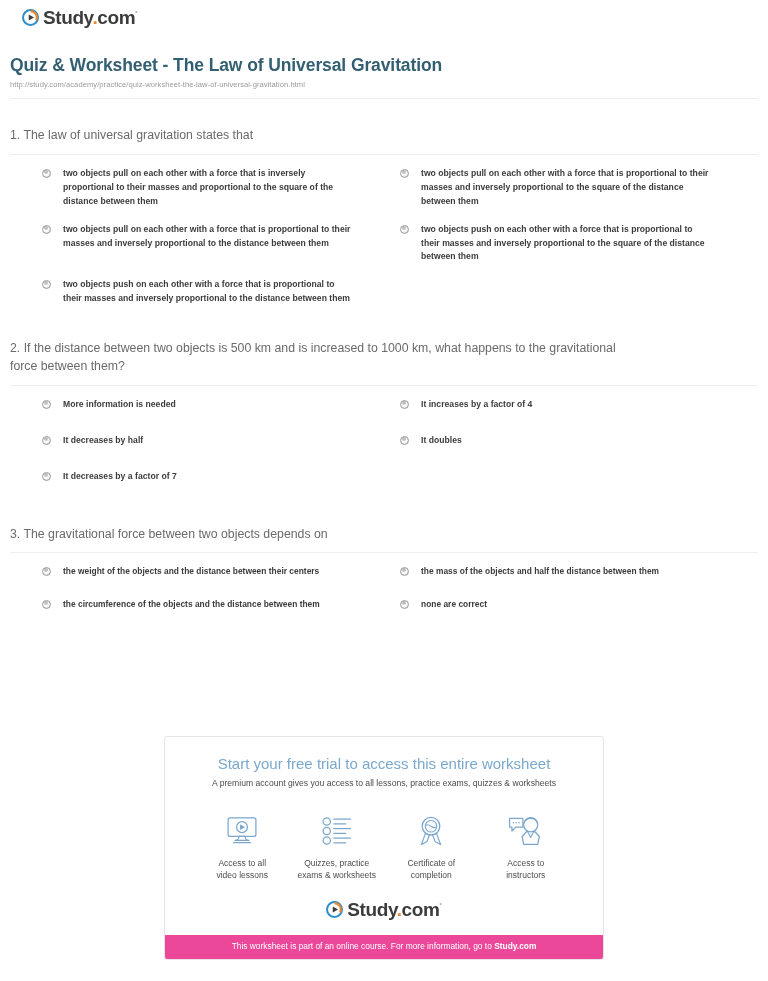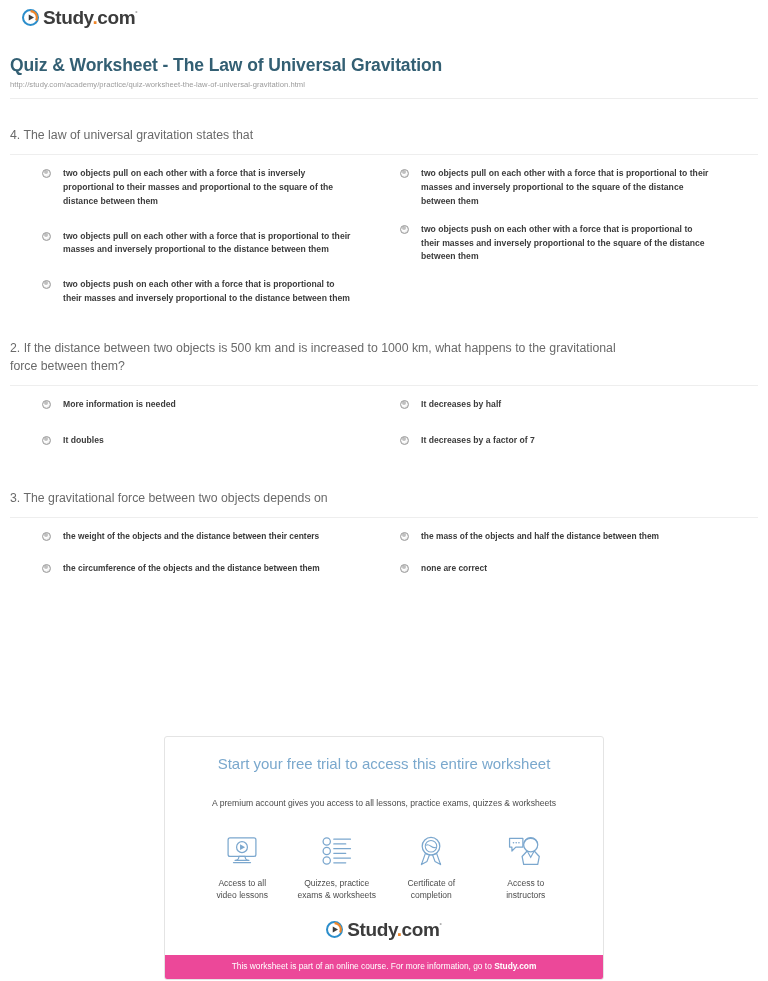--- a/index.html
+++ b/index.html
@@ -97,21 +97,20 @@
   }
   .q-rule {
     border-bottom: 1px solid #eeeeee;
     margin-top: 9px;
   }
 
   .options {
     display: flex;
     flex-wrap: wrap;
     padding: 12px 0 0 32px;
-    align-items: center;
   }
   .option {
     display: flex;
     align-items: flex-start;
     width: 50%;
     padding-right: 22px;
     margin-bottom: 16px;
   }
 
   .radio {
@@ -171,21 +170,21 @@
   }
   .promo-title {
     font-size: 15px;
     color: #7aa8cd;
     line-height: 1.2;
     font-weight: normal;
   }
   .promo-sub {
     font-size: 8.6px;
     color: #4a4a4a;
-    margin-top: 24px;
+    margin-top: 4px;
     line-height: 1.4;
   }
 
   .features {
     display: flex;
     justify-content: space-between;
     margin: 22px 12px 0;
   }
   .feature {
     width: 25%;
@@ -255,21 +254,21 @@
 
   <div class="header-block">
     <div class="doc-title">Quiz &amp; Worksheet - The Law of Universal Gravitation</div>
     <div class="doc-url">http://study.com/academy/practice/quiz-worksheet-the-law-of-universal-gravitation.html</div>
     <div class="rule"></div>
   </div>
 
   <div class="quiz">
 
     <div class="question q1">
-      <div class="q-text">4. The law of universal gravitation states that</div>
+      <div class="q-text">1. The law of universal gravitation states that</div>
       <div class="q-rule"></div>
       <div class="options">
         <label class="option">
           <span class="radio"></span>
           <span class="opt-text">two objects pull on each other with a force that is inversely proportional to their masses and proportional to the square of the distance between them</span>
         </label>
         <label class="option">
           <span class="radio"></span>
           <span class="opt-text">two objects pull on each other with a force that is proportional to their masses and inversely proportional to the square of the distance between them</span>
         </label>
@@ -288,20 +287,24 @@
       </div>
     </div>
 
     <div class="question q2">
       <div class="q-text">2. If the distance between two objects is 500 km and is increased to 1000 km, what happens to the gravitational force between them?</div>
       <div class="q-rule"></div>
       <div class="options">
         <label class="option">
           <span class="radio"></span>
           <span class="opt-text">More information is needed</span>
+        </label>
+        <label class="option">
+          <span class="radio"></span>
+          <span class="opt-text">It increases by a factor of 4</span>
         </label>
         <label class="option">
           <span class="radio"></span>
           <span class="opt-text">It decreases by half</span>
         </label>
         <label class="option">
           <span class="radio"></span>
           <span class="opt-text">It doubles</span>
         </label>
         <label class="option">

